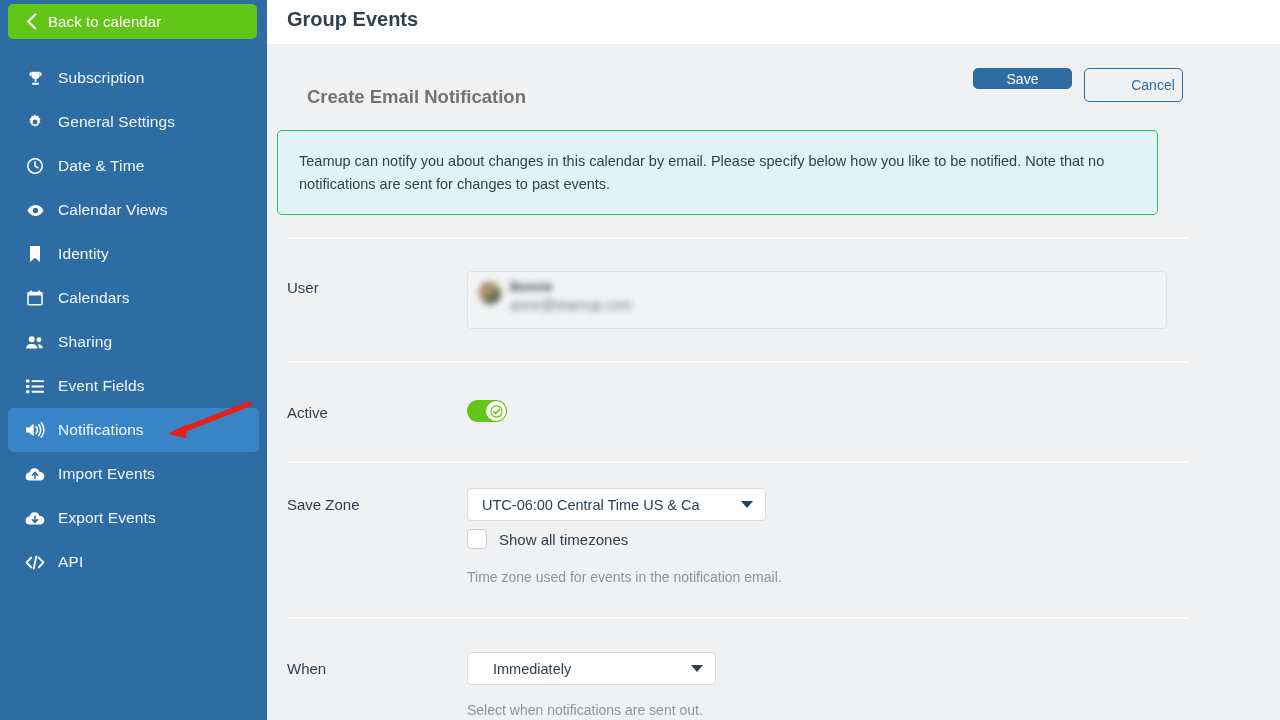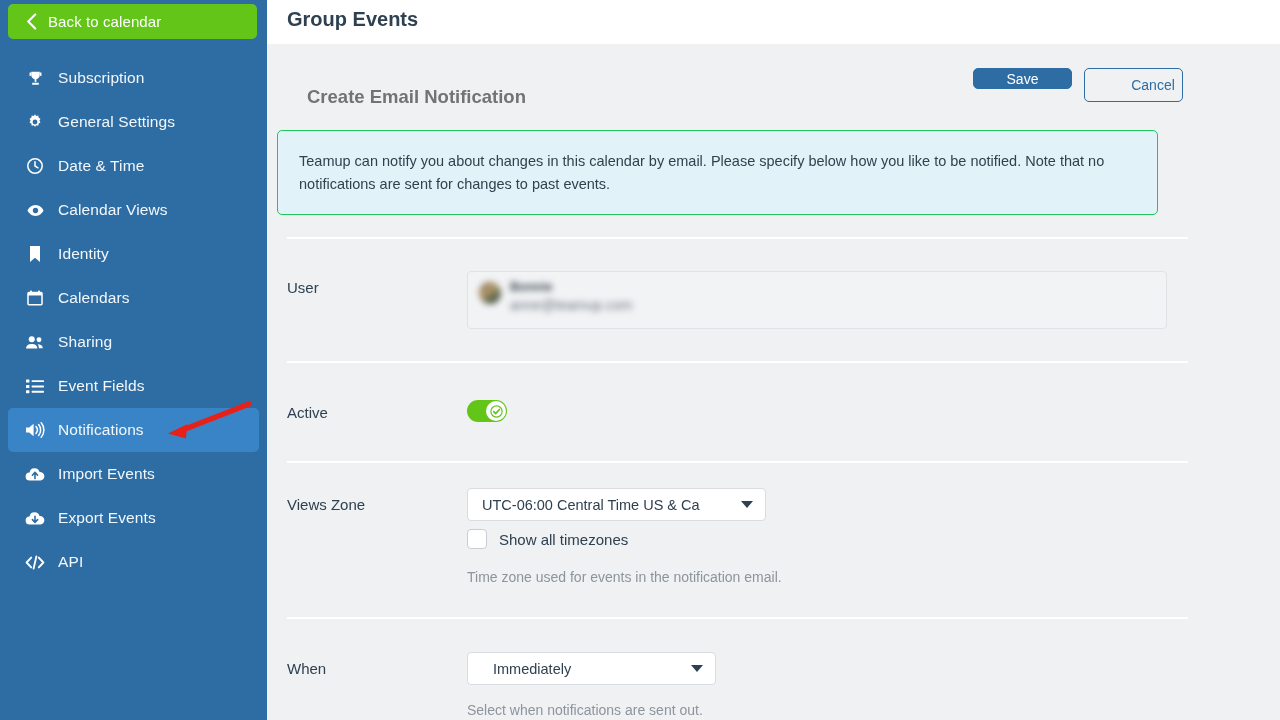--- a/index.html
+++ b/index.html
@@ -403,21 +403,21 @@
   <div class="row-label" style="top:404px">Active</div>
   <div class="toggle">
     <div class="toggle-knob">
       <svg width="13" height="13" viewBox="0 0 13 13" aria-hidden="true">
         <circle cx="6.5" cy="6.5" r="5.6" fill="none" stroke="#63c518" stroke-width="1.2"></circle>
         <path d="M3.7 6.7 5.6 8.6 9.4 4.5" fill="none" stroke="#63c518" stroke-width="1.7" stroke-linecap="round" stroke-linejoin="round"></path>
       </svg>
     </div>
   </div>
 
-  <div class="row-label" style="top:496px">Views Zone</div>
+  <div class="row-label" style="top:496px">Save Zone</div>
   <div class="select" id="tz-select">
     <span class="select-value">UTC-06:00 Central Time US &amp; Ca</span>
     <span class="caret"></span>
   </div>
   <div class="checkbox-row">
     <span class="checkbox"></span>
     <span class="checkbox-label">Show all timezones</span>
   </div>
   <div class="help" style="top:569px">Time zone used for events in the notification email.</div>
 

